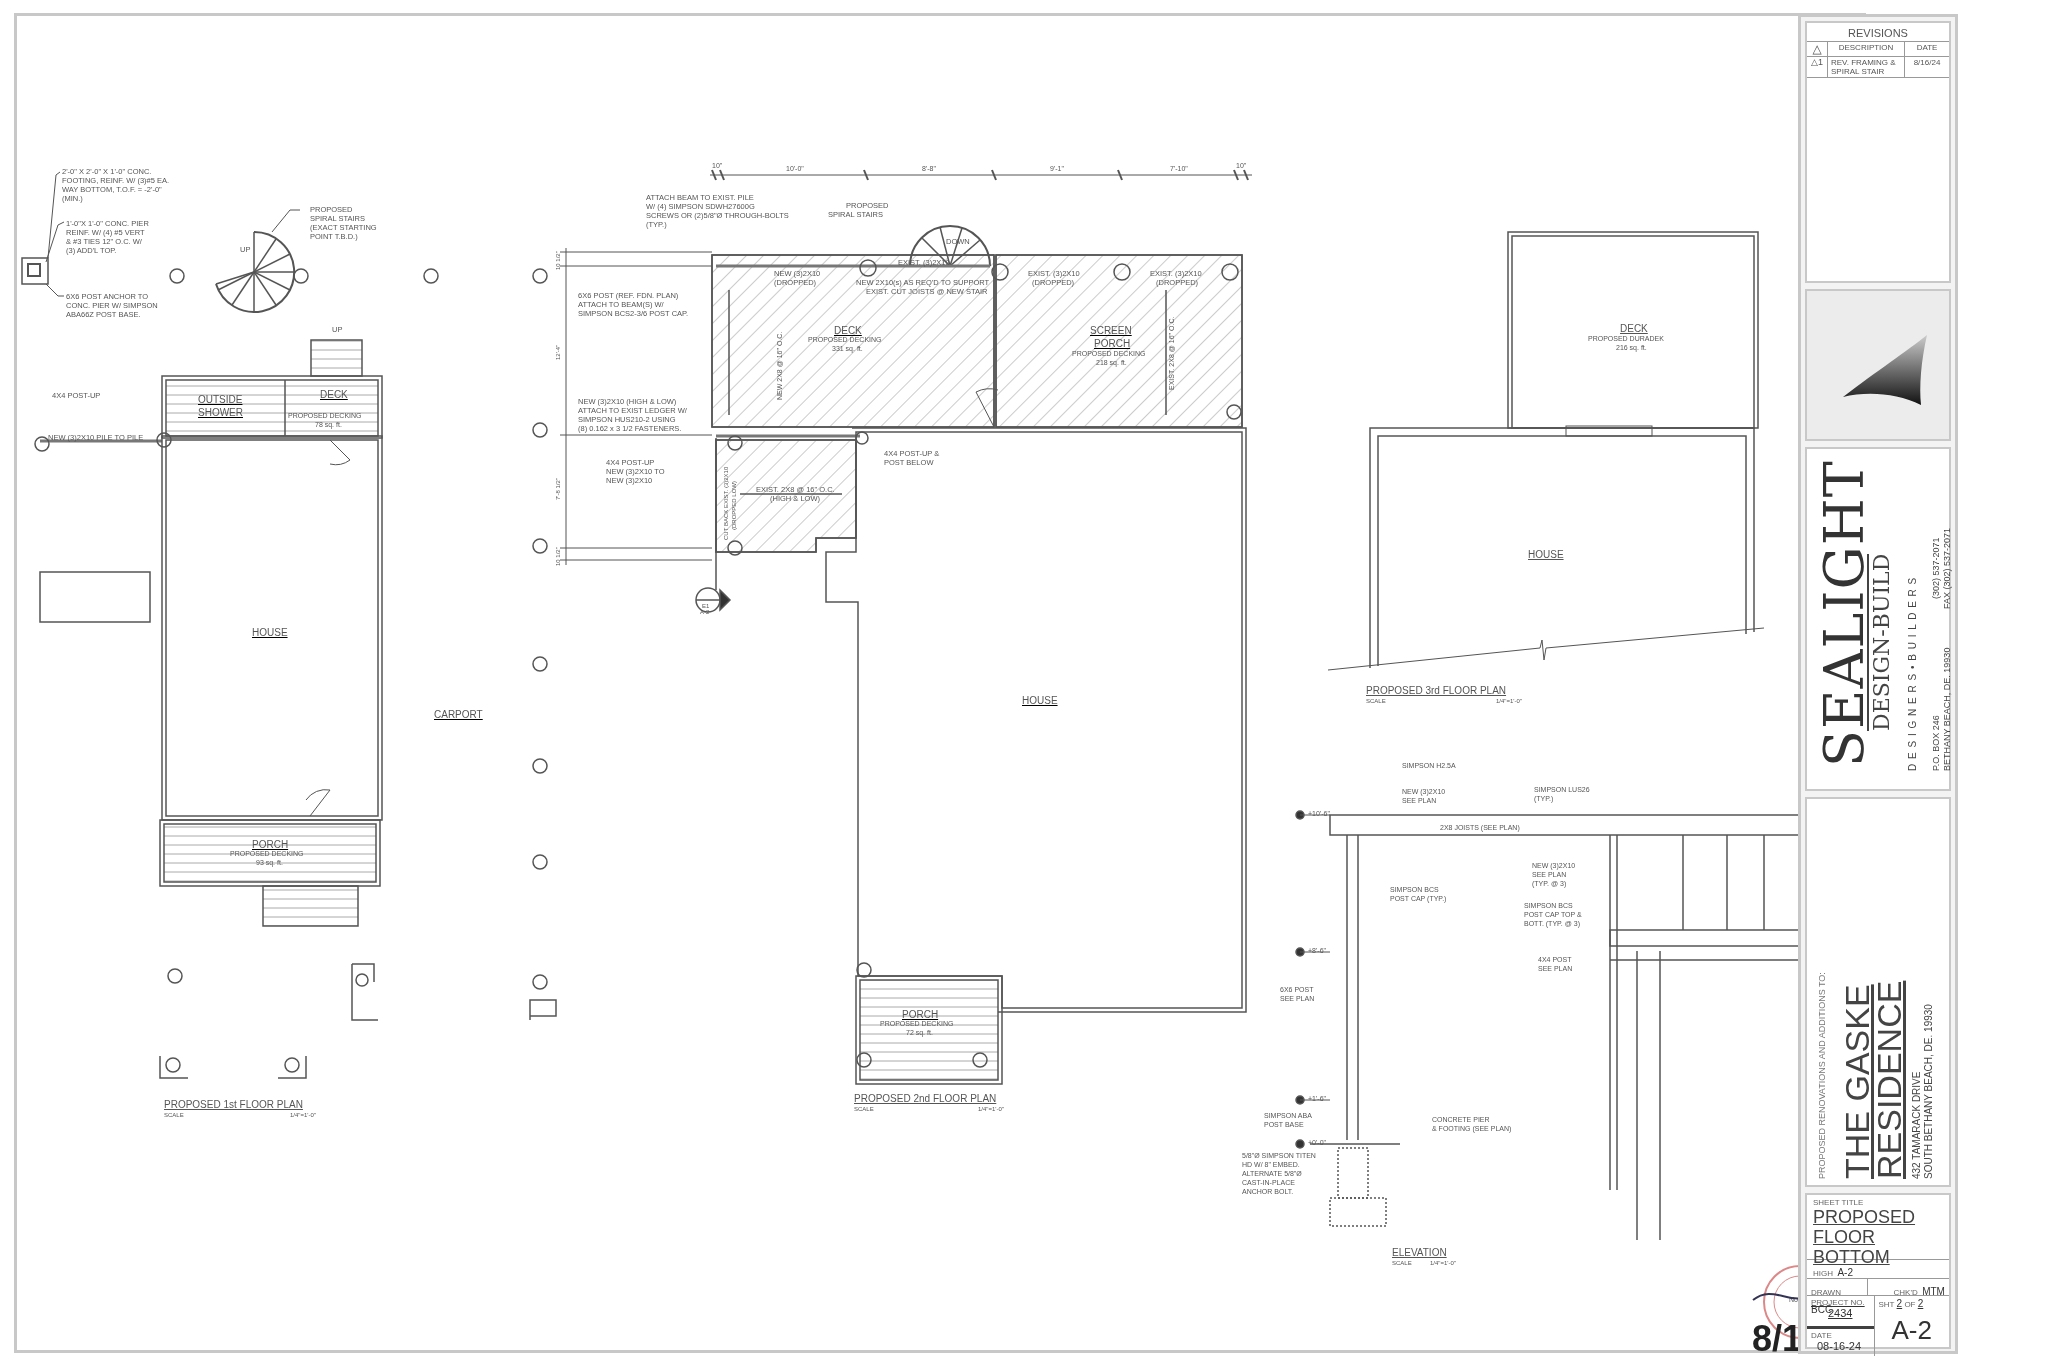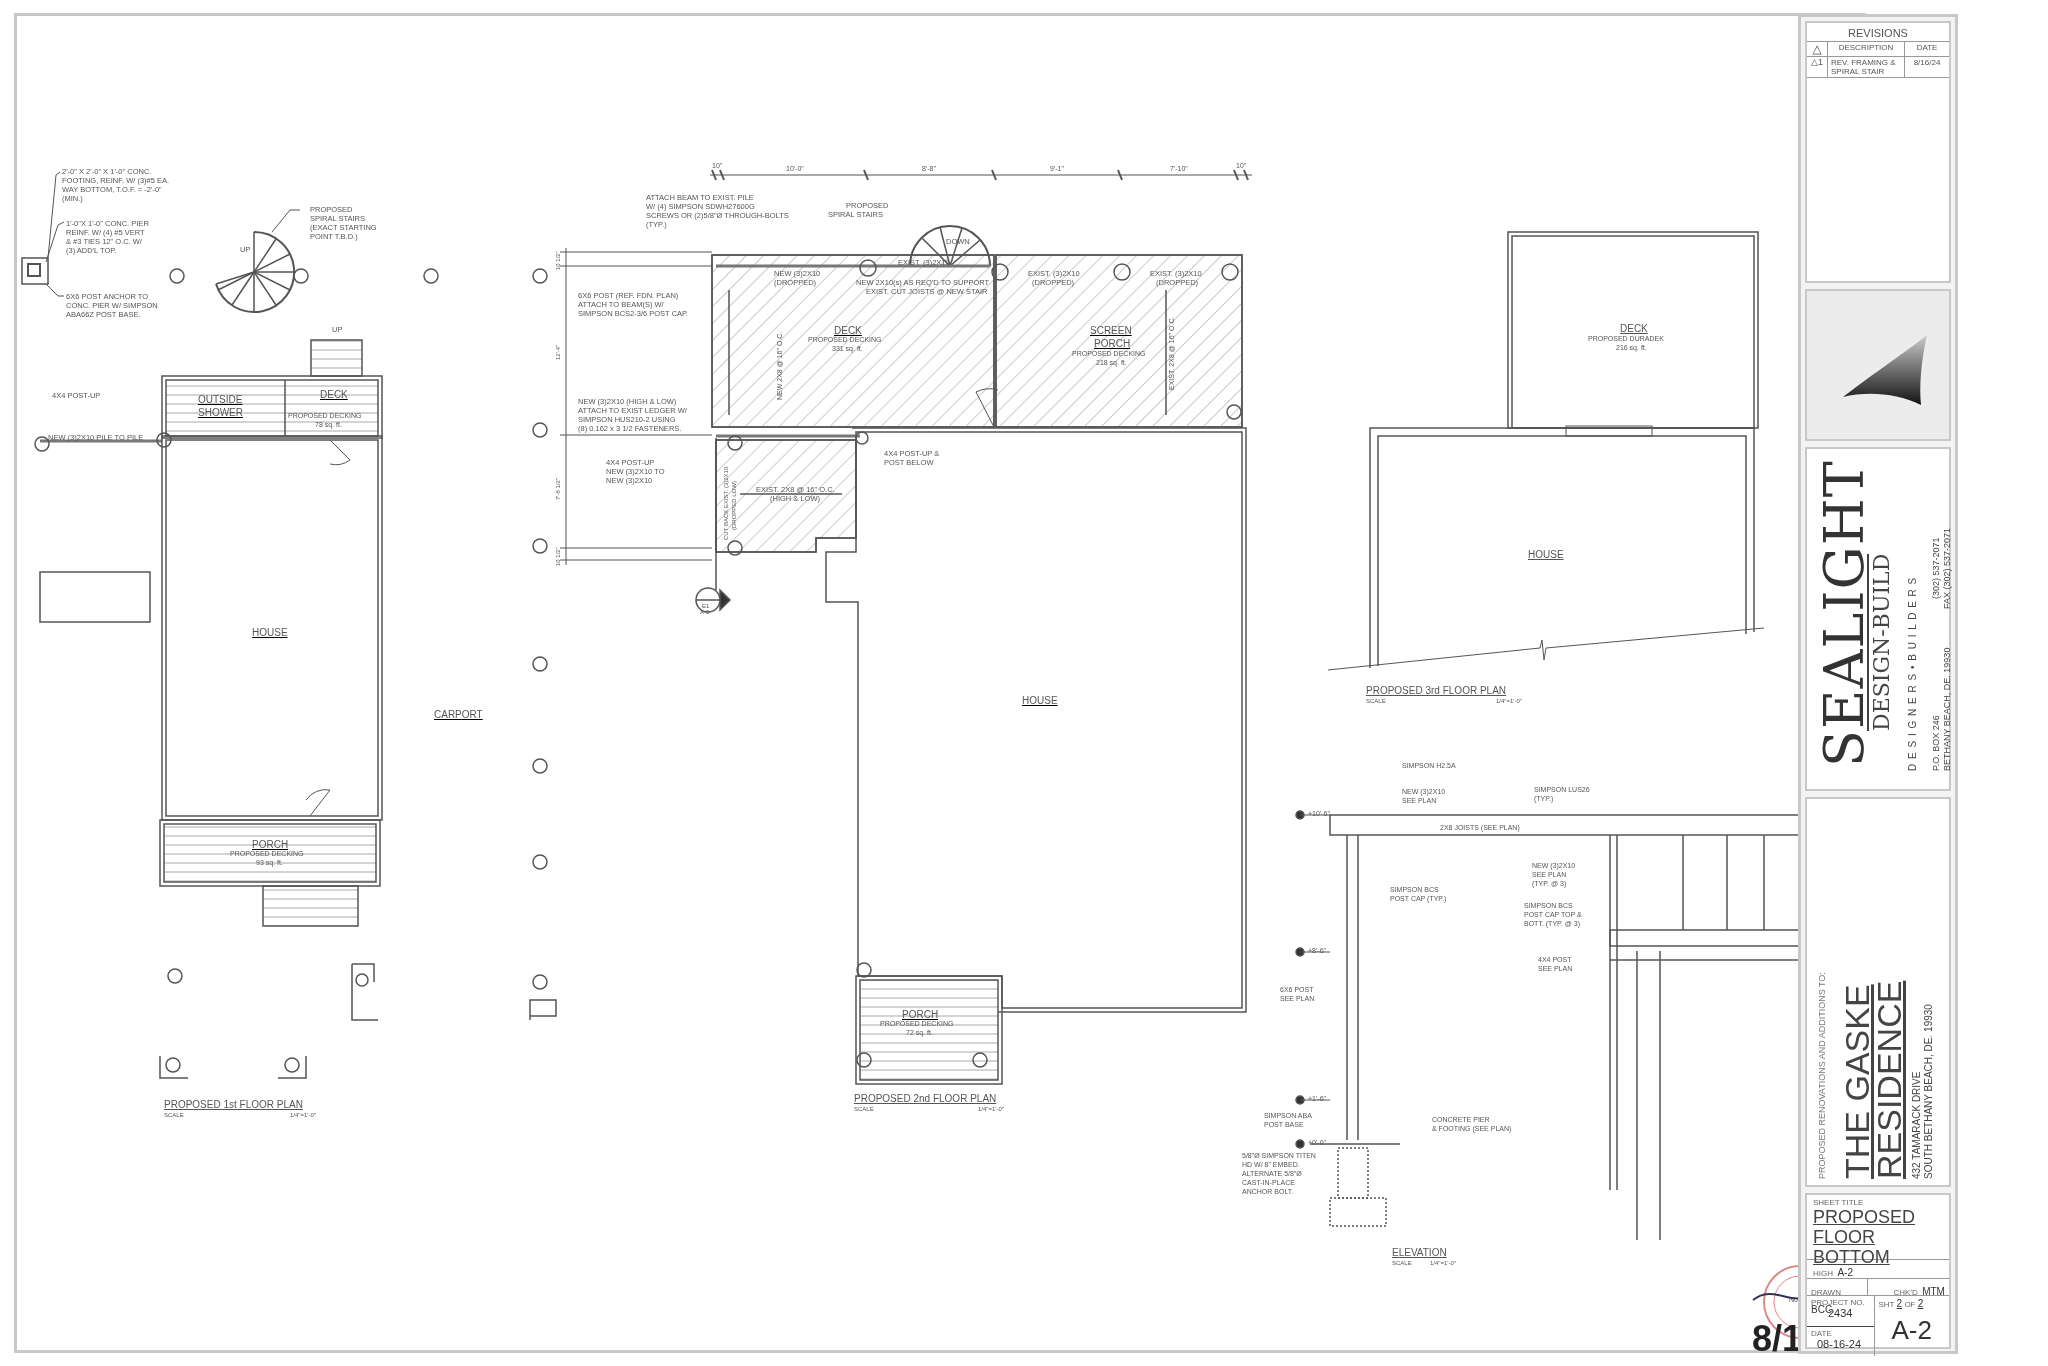--- a/index.html
+++ b/index.html
@@ -432,21 +432,21 @@
     <div style="padding:2px 6px;border-bottom:1px solid #999;height:14px;">
       <span class="lab">HIGH</span>
       <span class="val" style="font-size:10px;">A-2</span>
     </div>
     <div style="display:flex;border-bottom:1px solid #999;height:16px;gap:22px;">
       <div style="flex:1;border-right:1px solid #999;padding:2px 4px;"><span class="lab">DRAWN</span> <span class="val" style="font-size:10px;">BCC</span></div>
       <div style="flex:1;padding:2px 4px;"><span class="lab">CHK'D</span> <span class="val" style="font-size:10px;">MTM</span></div>
     </div>
     <div style="display:flex;height:60px;">
       <div style="flex:1;border-right:1px solid #999;">
-        <div style="padding:2px 4px;border-bottom:1px solid #404040;height:26px;">
+        <div style="padding:2px 4px;border-bottom:3px solid #404040;height:26px;text-decoration:underline;">
           <div class="lab">PROJECT NO.</div>
           <div class="val" style="font-size:11px;text-align:center;">2434</div>
         </div>
         <div style="padding:2px 4px;">
           <div class="lab">DATE</div>
           <div class="val" style="font-size:11px;padding-left:6px;">08-16-24</div>
         </div>
       </div>
       <div style="flex:1;padding:2px 4px;">
         <div class="lab"><span>SHT</span> <u class="val" style="font-size:10px;">2</u> <span>OF</span> <u class="val" style="font-size:10px;">2</u></div>

